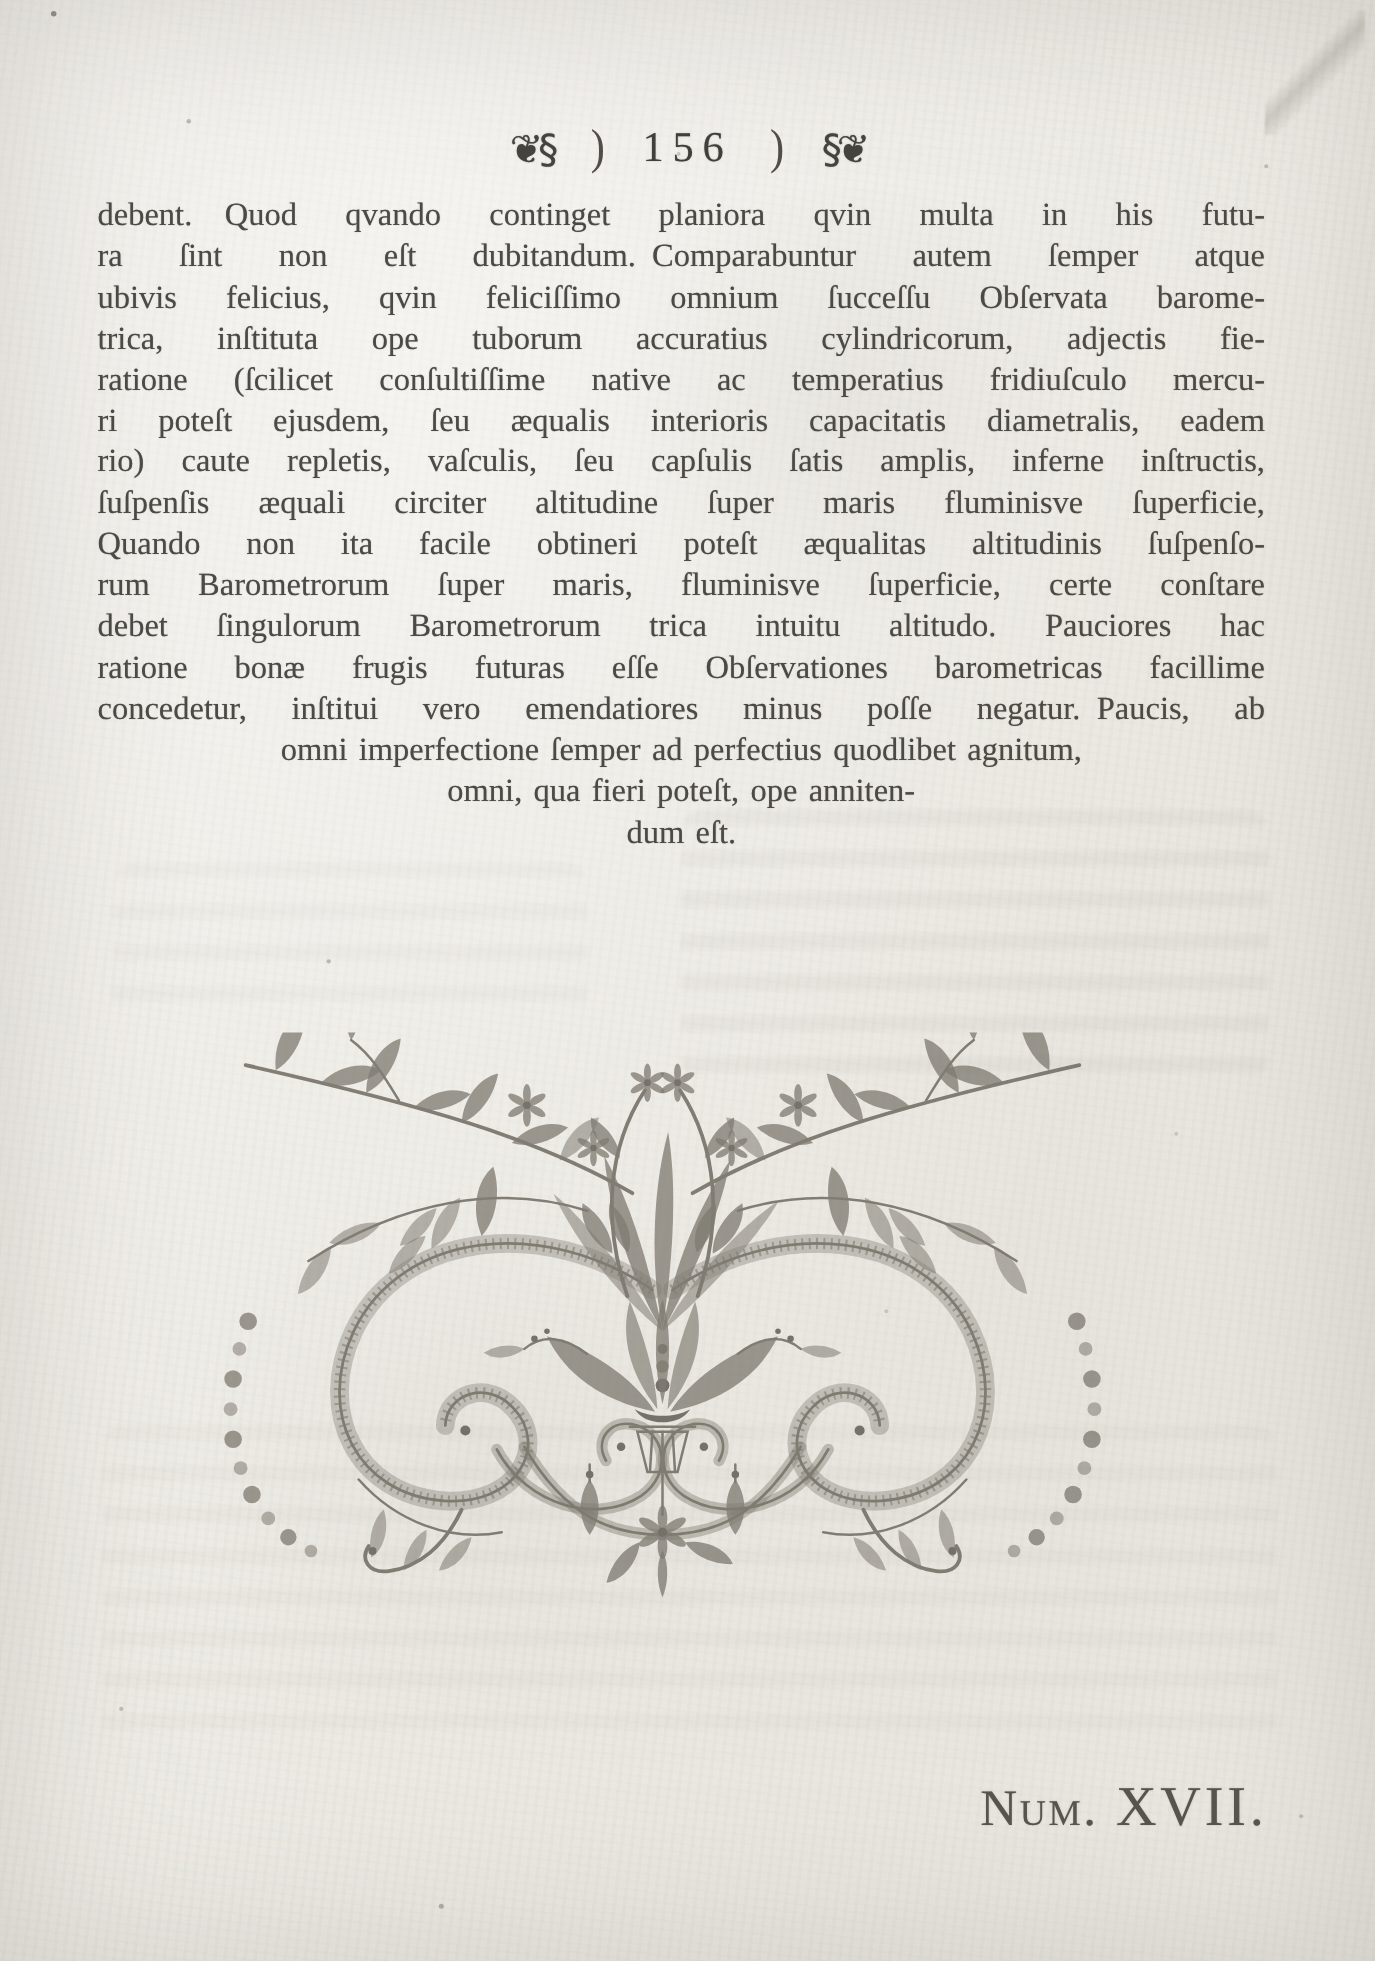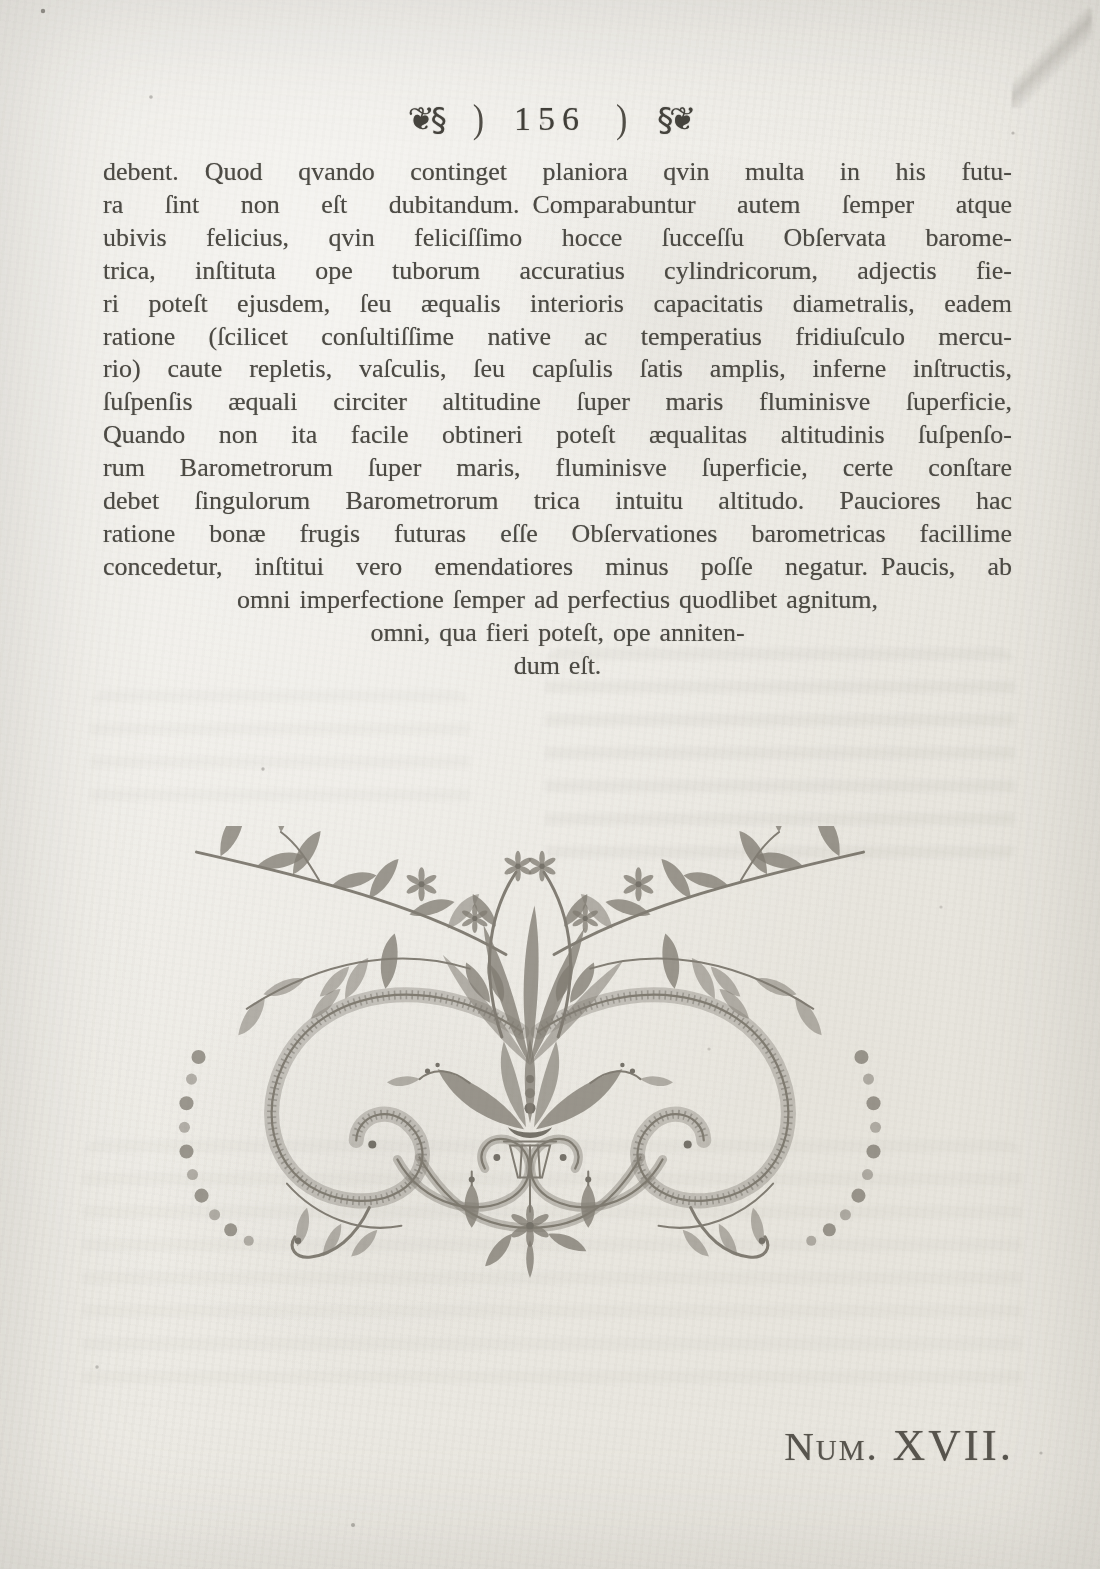--- a/index.html
+++ b/index.html
@@ -33,21 +33,21 @@
     font-size:34px; letter-spacing:7px; color:#413f39;
     text-shadow:0 0 1px rgba(65,63,57,.5);
   }
   
   .bodytext{
     position:absolute; left:78px; top:156px; width:934px;
     font-size:26px; line-height:32.9px;
     word-spacing:2.5px;
     text-shadow:0 0 0.8px rgba(76,74,68,0.55);
   }
-  .line{ text-align:justify; text-align-last:justify; white-space:normal;margin-left:25px; }
+  .line{ text-align:justify; text-align-last:justify; white-space:normal; }
   .line.center{ text-align:right; text-align-last:center; }
   
   .ornament{
     position:absolute; left:168px; top:826px; width:724px; height:452px;
     opacity:0.82; filter:blur(0.35px);
   }
   .ornament svg{ width:100%; height:100%; display:block; }
   .o-fill  { fill: rgba(106,101,91,0.78); }
   .o-fill2 { fill: rgba(106,101,91,0.55); }
   .dk      { fill: #5d5950; }
@@ -115,24 +115,24 @@
     <span class="fleuron">❦§</span>
     <span class="hdr-paren">)</span>
     <span class="pagenum">156</span>
     <span class="hdr-paren">)</span>
     <span class="fleuron">§❦</span>
   </div>
 
   <div class="bodytext">
     <div class="line">debent. Quod qvando continget planiora qvin multa in his futu-</div>
     <div class="line">ra ſint non eſt dubitandum. Comparabuntur autem ſemper atque</div>
-    <div class="line">ubivis felicius, qvin feliciſſimo hocce ſucceſſu Obſervata barome-</div>
+    <div class="line">ubivis felicius, qvin feliciſſimo omnium ſucceſſu Obſervata barome-</div>
     <div class="line">trica, inſtituta ope tuborum accuratius cylindricorum, adjectis fie-</div>
+    <div class="line">ratione (ſcilicet conſultiſſime native ac temperatius fridiuſculo mercu-</div>
     <div class="line">ri poteſt ejusdem, ſeu æqualis interioris capacitatis diametralis, eadem</div>
-    <div class="line">ratione (ſcilicet conſultiſſime native ac temperatius fridiuſculo mercu-</div>
     <div class="line">rio) caute repletis, vaſculis, ſeu capſulis ſatis amplis, inferne inſtructis,</div>
     <div class="line">ſuſpenſis æquali circiter altitudine ſuper maris fluminisve ſuperficie,</div>
     <div class="line">Quando non ita facile obtineri poteſt æqualitas altitudinis ſuſpenſo-</div>
     <div class="line">rum Barometrorum ſuper maris, fluminisve ſuperficie, certe conſtare</div>
     <div class="line">debet ſingulorum Barometrorum trica intuitu altitudo. Pauciores hac</div>
     <div class="line">ratione bonæ frugis futuras eſſe Obſervationes barometricas facillime</div>
     <div class="line">concedetur, inſtitui vero emendatiores minus poſſe negatur. Paucis, ab</div>
     <div class="line center">omni imperfectione ſemper ad perfectius quodlibet agnitum,</div>
     <div class="line center">omni, qua fieri poteſt, ope anniten-</div>
     <div class="line center">dum eſt.</div>

